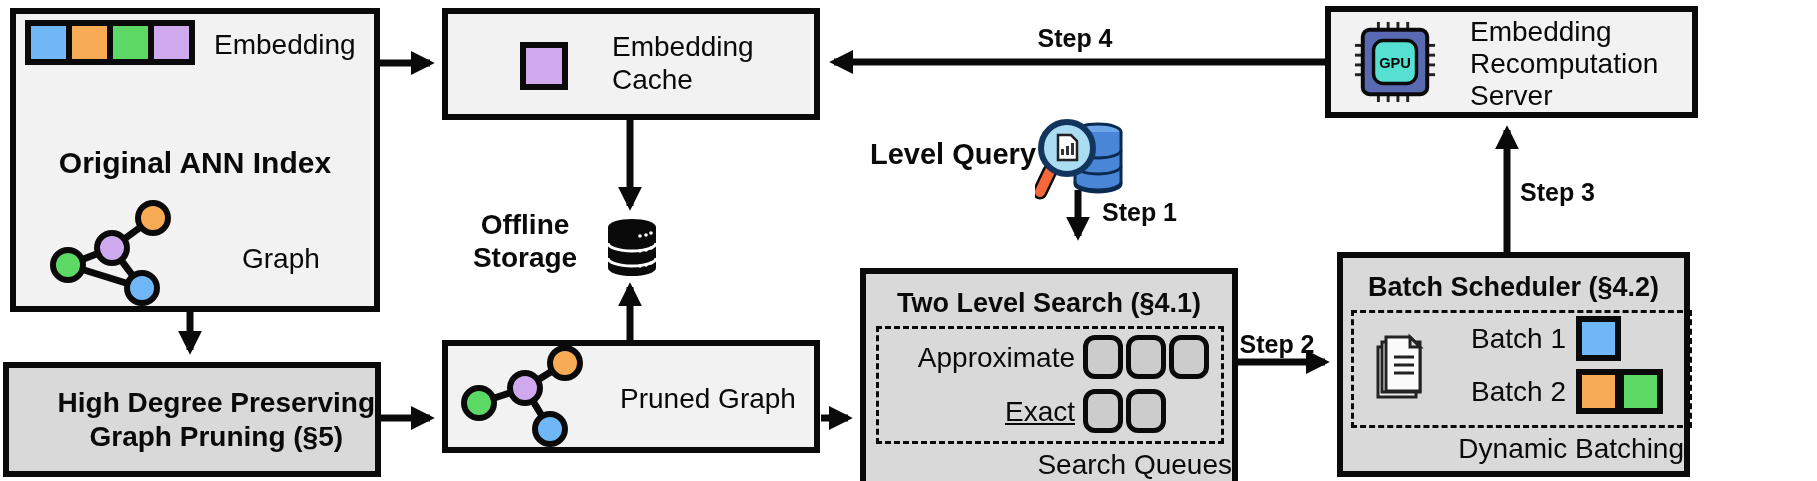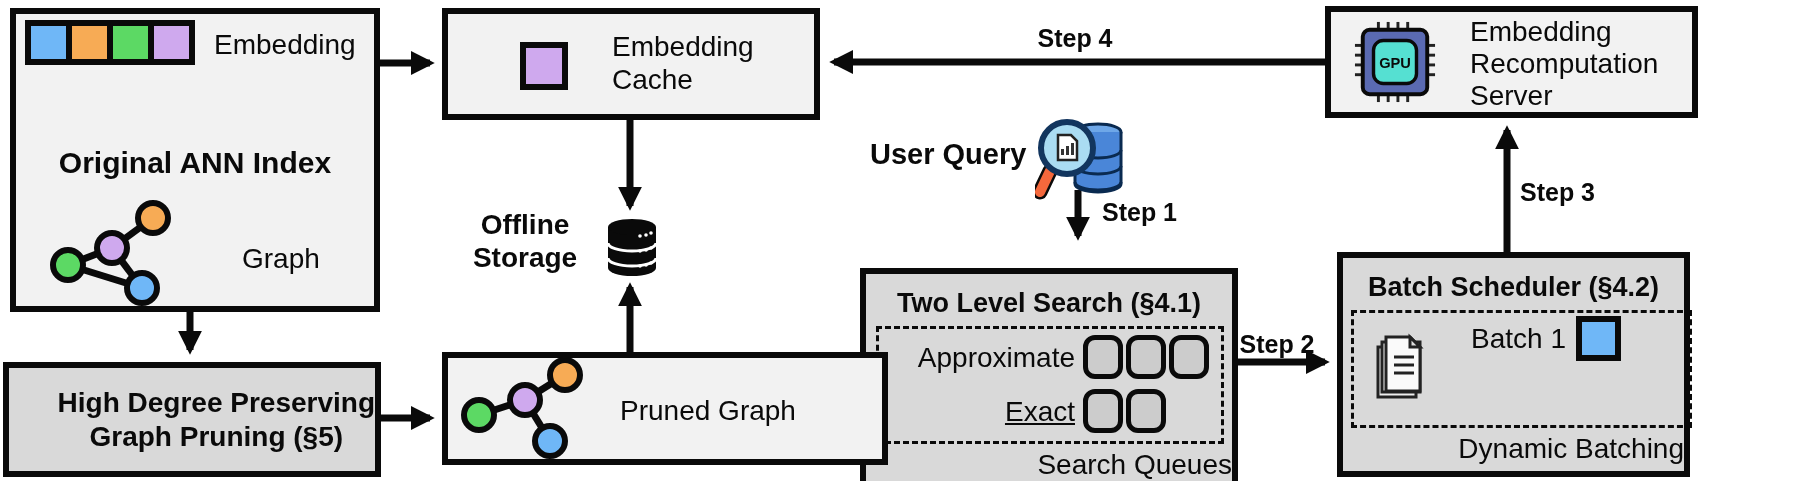--- a/index.html
+++ b/index.html
@@ -146,21 +146,21 @@
         <circle cx="45" cy="15" r="1.8"></circle>
       <circle cx="34" cy="33" r="1.8"></circle>
         <circle cx="40" cy="32" r="1.8"></circle>
         <circle cx="45" cy="30" r="1.8"></circle>
       <circle cx="34" cy="48" r="1.8"></circle>
         <circle cx="40" cy="47" r="1.8"></circle>
         <circle cx="45" cy="45" r="1.8"></circle>
     </g>
   </svg>
 
-  <div class="t s28 b" style="left:870px;top:138px;font-size:29px;">User Query</div>
+  <div class="t s28 b" style="left:870px;top:138px;font-size:29px;">Level Query</div>
   <svg style="position:absolute;left:1035px;top:112px;" width="92" height="92" viewBox="0 0 92 92">
     <ellipse cx="63" cy="20" rx="23" ry="8" fill="#6ea7e8" stroke="#0a2a50" stroke-width="3"></ellipse>
     <path d="M40,20 v52 a23,8 0 0 0 46,0 v-52" fill="var(--db-blue)" stroke="#0a2a50" stroke-width="3"></path>
     <path d="M40,38 a23,8 0 0 0 46,0" stroke="#0a2a50" stroke-width="3" fill="none"></path>
     <path d="M40,54 a23,8 0 0 0 46,0" stroke="#0a2a50" stroke-width="3" fill="none"></path>
     <path d="M40,70 a23,8 0 0 0 46,0" stroke="#0a2a50" stroke-width="3" fill="none"></path>
     <line x1="15" y1="59" x2="5" y2="80" stroke="#0a0a0a" stroke-width="15" stroke-linecap="round"></line>
     <line x1="15" y1="59" x2="5" y2="80" stroke="var(--handle-orange)" stroke-width="10" stroke-linecap="round"></line>
     <circle cx="32" cy="36" r="26" fill="var(--lens-blue)" stroke="#12355e" stroke-width="6"></circle>
     <g>
@@ -207,30 +207,35 @@
         <path d="M16,4 h24 l10,10 v44 h-34 z" fill="#fafafa" stroke="#222" stroke-width="3"></path>
         <path d="M40,4 l10,10 h-10 z" fill="#dddddd" stroke="#222" stroke-width="3"></path>
         <line x1="24" y1="24" x2="44" y2="24" stroke="#222" stroke-width="3"></line>
         <line x1="24" y1="32" x2="44" y2="32" stroke="#222" stroke-width="3"></line>
         <line x1="24" y1="40" x2="44" y2="40" stroke="#222" stroke-width="3"></line>
       </svg>
       <div class="qrow" style="left:80px;top:2px;">
         <div class="t s28 right" style="position:static;width:132px;margin-right:10px;">Batch 1</div>
         <div class="chunk c-blue"></div>
       </div>
+      <div class="qrow" style="left:80px;top:55px;">
+        <div class="t s28 right" style="position:static;width:132px;margin-right:10px;">Batch 2</div>
+        <div class="chunk c-orange"></div>
+        <div class="chunk c-green"></div>
+      </div>
     </div>
     <div class="t caption s28">Dynamic Batching</div>
   </div>
 
   <div class="box dark" id="pruning-box" style="left:3px;top:362px;width:378px;height:115px;display:flex;align-items:center;justify-content:flex-end;">
     <div class="t s28 b prelines center" style="position:static;line-height:34px;">High Degree Preserving
 Graph Pruning (§5)</div>
   </div>
 
-  <div class="box" id="pruned-box" style="left:442px;top:352px;width:446px;height:113px;">
+  <div class="box" id="pruned-box" style="left:442px;top:340px;width:378px;height:113px;">
     <svg style="position:absolute;left:7px;top:-2px;" width="135" height="106" viewBox="0 0 135 106">
       <g stroke="#0a0a0a" stroke-width="7">
         <line x1="24" y1="59" x2="70" y2="44"></line>
         <line x1="70" y1="44" x2="110" y2="19"></line>
         <line x1="70" y1="44" x2="95" y2="85"></line>
       </g>
       <g stroke="#0a0a0a" stroke-width="6">
         <circle cx="24" cy="59" r="15" fill="var(--green)"></circle>
         <circle cx="110" cy="19" r="15" fill="var(--orange)"></circle>
         <circle cx="95" cy="85" r="15" fill="var(--blue)"></circle>

